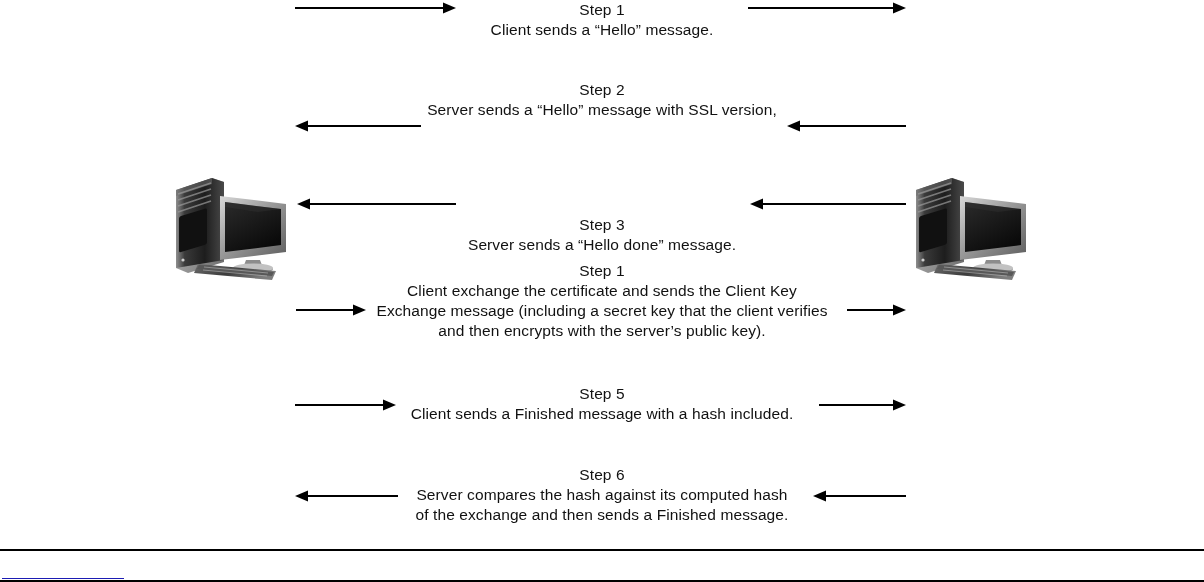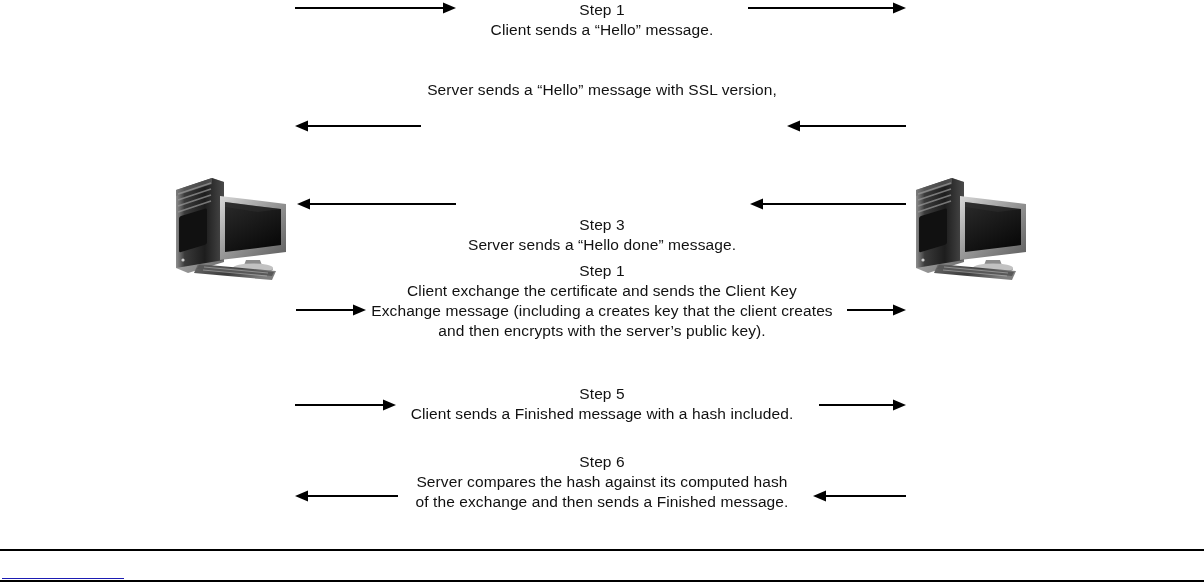--- a/index.html
+++ b/index.html
@@ -234,49 +234,50 @@
     </svg>
 
   <div class="step-block" id="step-1" style="top:0px;">
     <div class="step-title">Step 1</div>
     <div class="step-lines">
       <div class="step-line">Client sends a “Hello” message.</div>
     </div>
   </div>
 
   <div class="step-block" id="step-2" style="top:80px;">
+    <div class="step-title">Step 2</div>
     <div class="step-lines">
       <div class="step-line">Server sends a “Hello” message with SSL version,</div>
     </div>
   </div>
 
   <div class="step-block" id="step-3" style="top:199px;margin-top:16px;">
     <div class="step-title">Step 3</div>
     <div class="step-lines">
       <div class="step-line">Server sends a “Hello done” message.</div>
     </div>
   </div>
 
   <div class="step-block" id="step-4" style="top:261px;">
     <div class="step-title">Step 1</div>
     <div class="step-lines">
       <div class="step-line">Client exchange the certificate and sends the Client Key</div>
-      <div class="step-line">Exchange message (including a creates key that the client creates</div>
+      <div class="step-line">Exchange message (including a secret key that the client verifies</div>
       <div class="step-line">and then encrypts with the server’s public key).</div>
     </div>
   </div>
 
   <div class="step-block" id="step-5" style="top:384px;">
     <div class="step-title">Step 5</div>
     <div class="step-lines">
       <div class="step-line">Client sends a Finished message with a hash included.</div>
     </div>
   </div>
 
-  <div class="step-block" id="step-6" style="top:452px;">
+  <div class="step-block" id="step-6" style="top:465px;">
     <div class="step-title">Step 6</div>
     <div class="step-lines">
       <div class="step-line">Server compares the hash against its computed hash</div>
       <div class="step-line">of the exchange and then sends a Finished message.</div>
     </div>
   </div>
 
   <div class="rule" id="footer-rule-top"></div>
   <div id="footer-link"></div>
   <div class="rule" id="footer-rule-bottom"></div>

